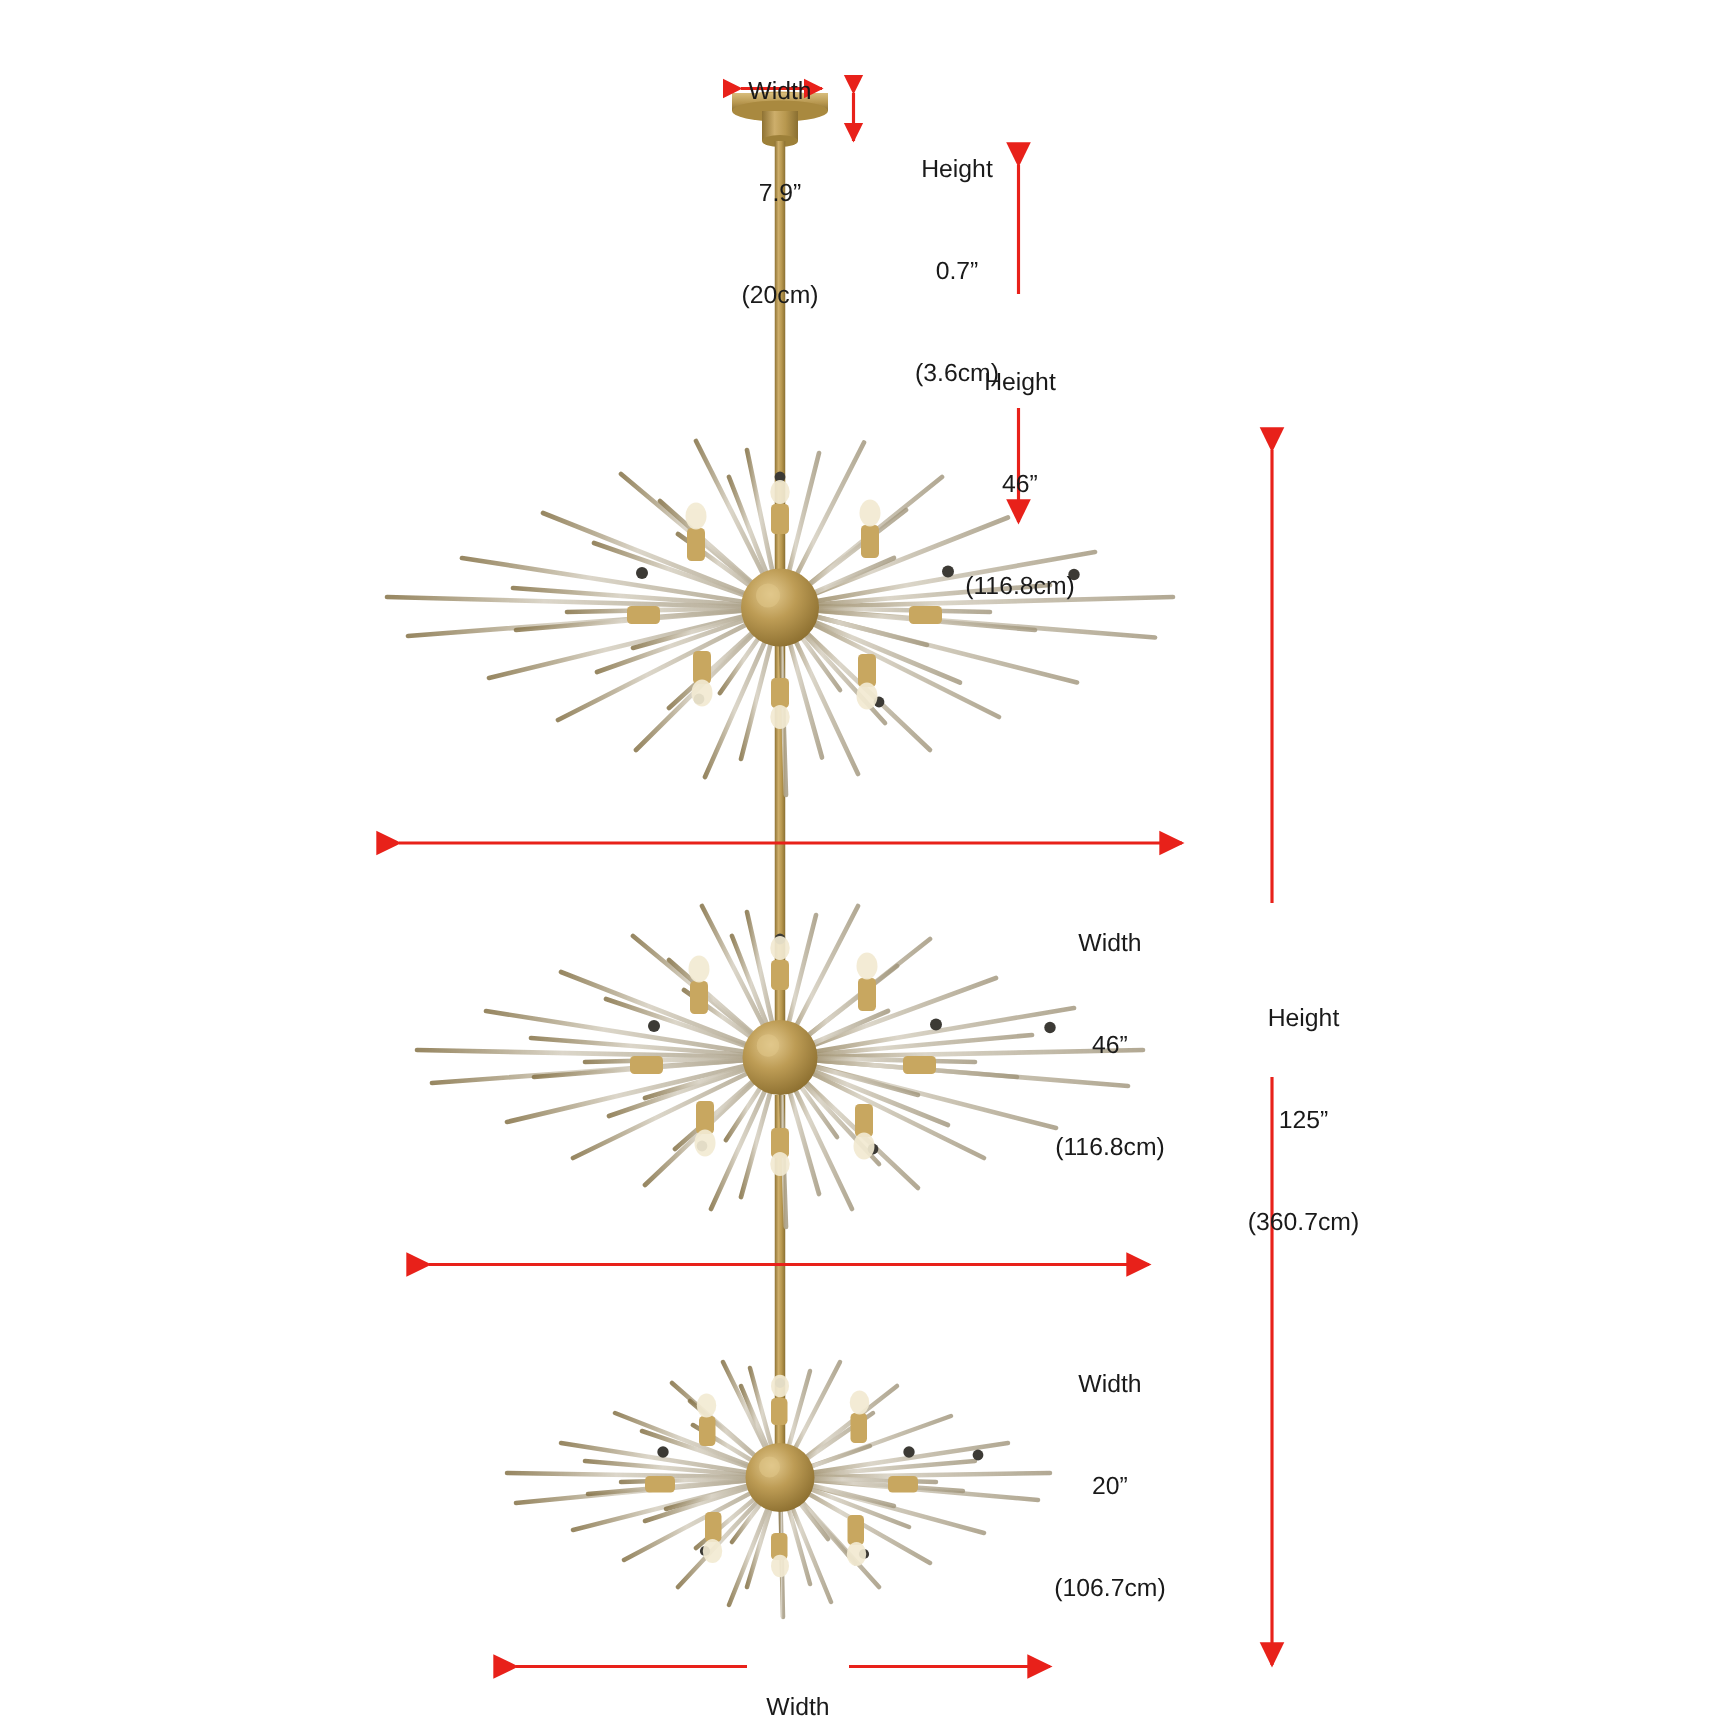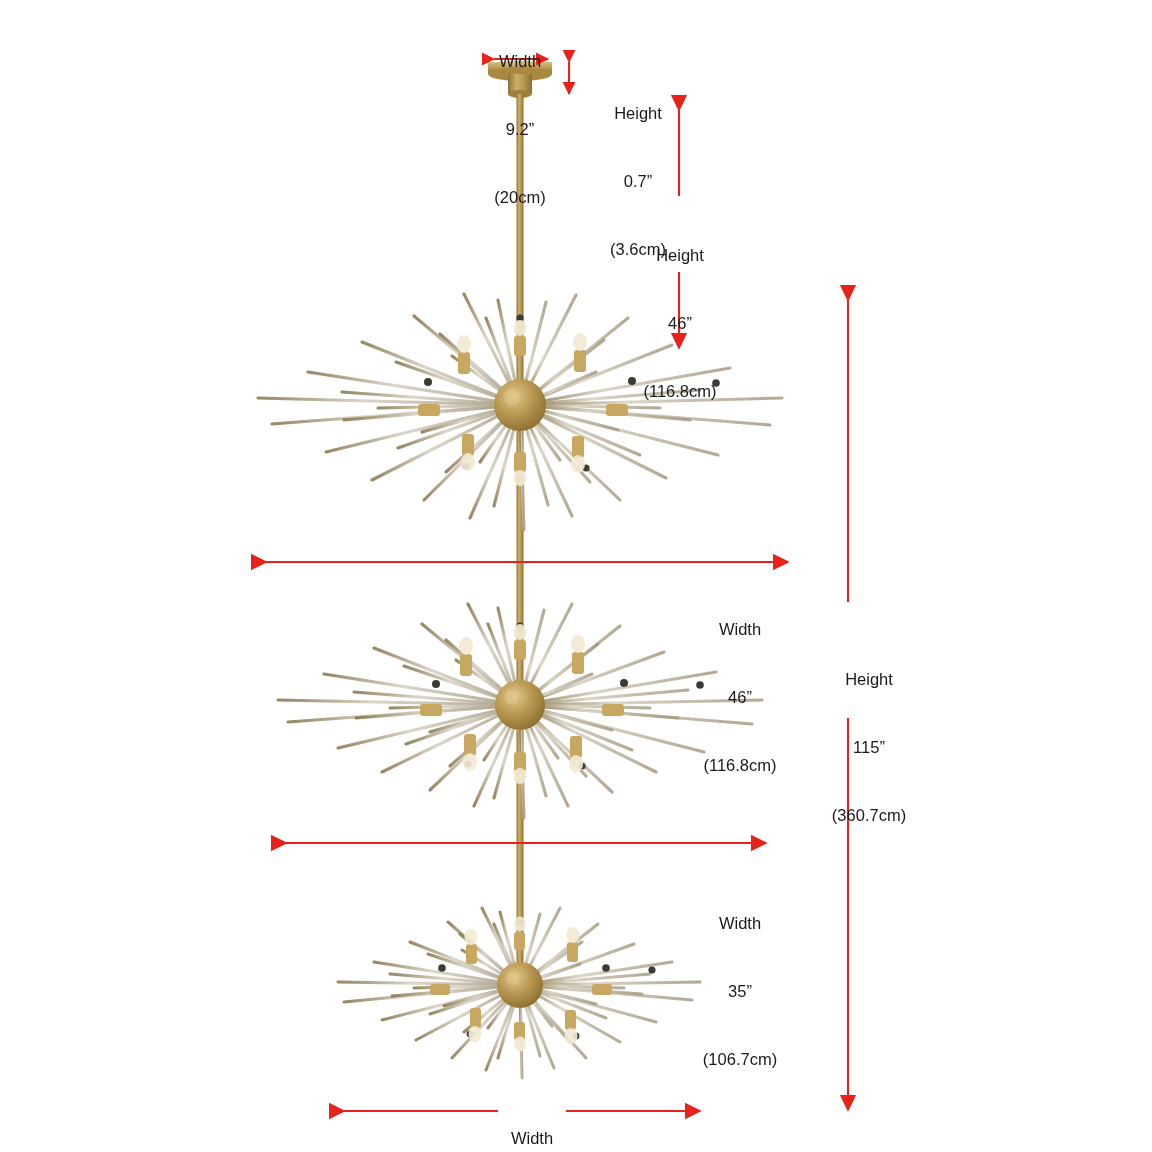--- a/index.html
+++ b/index.html
@@ -340,21 +340,21 @@
       <line x1="344" y1="1111" x2="498" y2="1111" marker-start="url(#ah)"></line>
       <line x1="566" y1="1111" x2="700" y2="1111" marker-end="url(#ah)"></line>
 
       <line x1="848" y1="300" x2="848" y2="602" marker-start="url(#ah)"></line>
       <line x1="848" y1="718" x2="848" y2="1110" marker-end="url(#ah)"></line>
     </g>
   </svg>
 
   <div class="dim-label" style="left:458px; top:4px; width:124px;">
     <span>Width</span>
-    <span>9.2”</span>
+    <span>7.9”</span>
     <span>(20cm)</span>
   </div>
 
   <div class="dim-label" style="left:576px; top:56px; width:124px;">
     <span>Height</span>
     <span>0.7”</span>
     <span>(3.6cm)</span>
   </div>
 
   <div class="dim-label" style="left:618px; top:198px; width:124px;">
@@ -364,29 +364,29 @@
   </div>
 
   <div class="dim-label" style="left:678px; top:572px; width:124px;">
     <span>Width</span>
     <span>46”</span>
     <span>(116.8cm)</span>
   </div>
 
   <div class="dim-label" style="left:678px; top:866px; width:124px;">
     <span>Width</span>
-    <span>35”</span>
+    <span>20”</span>
     <span>(106.7cm)</span>
   </div>
 
   <div class="dim-label" style="left:470px; top:1081px; width:124px;">
     <span>Width</span>
     
     
   </div>
 
   <div class="dim-label" style="left:788px; top:622px; width:162px;">
     <span>Height</span>
-    <span>115”</span>
+    <span>125”</span>
     <span>(360.7cm)</span>
   </div>
 
 </div>
 
 </body></html>

